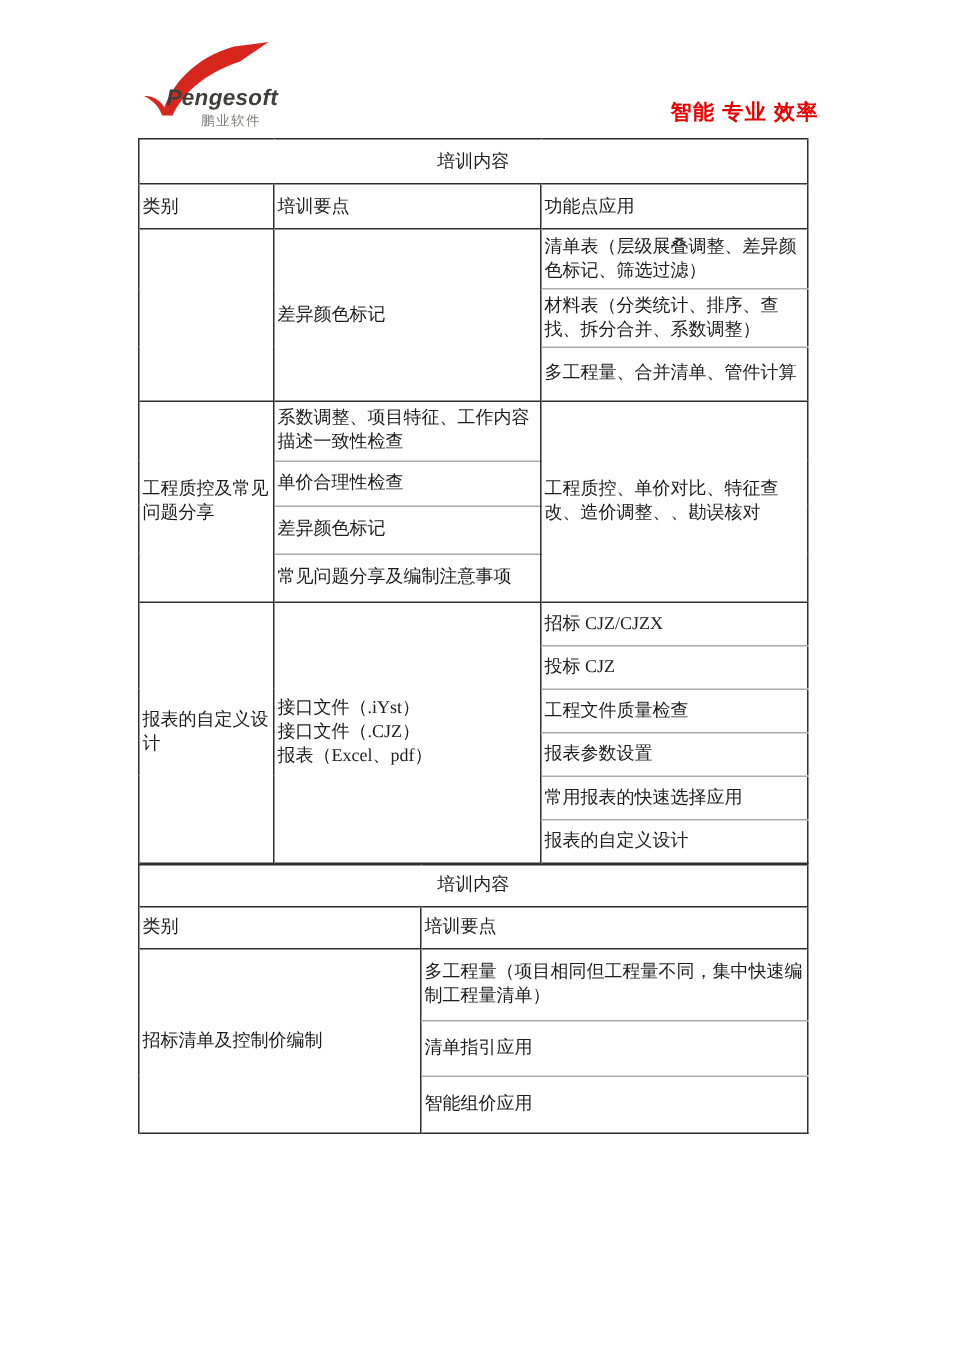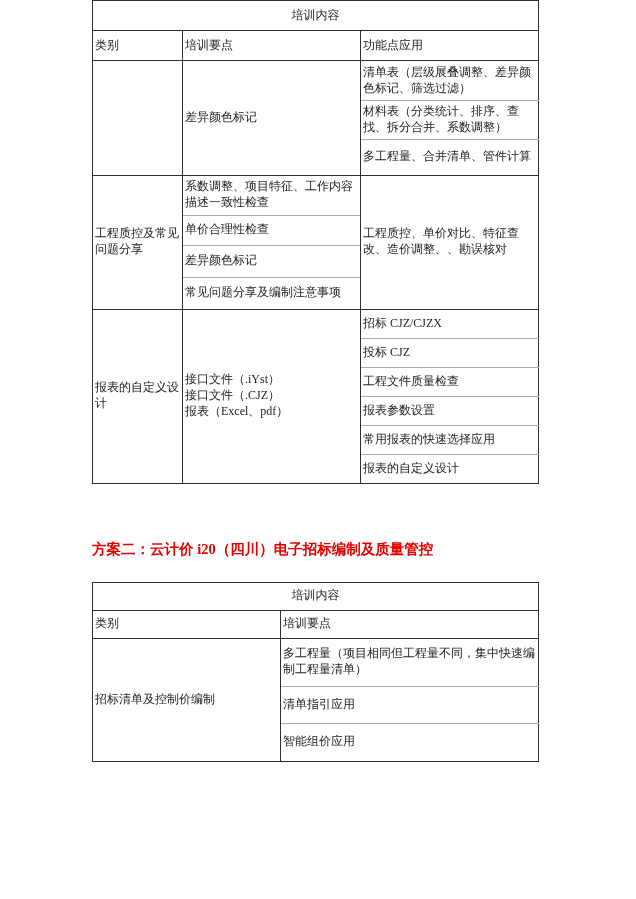--- a/index.html
+++ b/index.html
@@ -67,20 +67,33 @@
     color: #e60000;
   }
   .t2-wrap { }
 </style>
 </head>
 <body>
 
 <div class="page">
   <div class="content">
 
+    <div class="header">
+      <div class="logo">
+        <span>
+          <svg width="86" height="50" viewBox="0 0 86 50">
+            <path d="M14,49 C19,28 37,10 62,3 L85,0 L66,13 C45,20 29,32 21,49 Z" fill="#d7261d"></path>
+            <path d="M14,49 C12,43 8,39 2,36 C8,35.5 13,39 16,44 Z" fill="#d7261d"></path>
+          </svg>
+        </span>
+        <span class="logo-name">Pengesoft</span>
+        <span class="logo-sub">鹏业软件</span>
+      </div>
+      <div class="slogan">智能 专业 效率</div>
+    </div>
 
     <table>
       <colgroup>
           <col style="width:90px">
           <col style="width:178px">
           <col style="width:178px">
         </colgroup>
       <tbody>
         <tr style="height:30px">
           <td colspan="3" class="title-cell">培训内容</td>
@@ -138,21 +151,20 @@
         </tr>
         <tr style="height:29px">
           <td class="light">常用报表的快速选择应用</td>
         </tr>
         <tr style="height:29px">
           <td class="light">报表的自定义设计</td>
         </tr>
       </tbody>
     </table>
 
-    <div class="scheme-heading">方案二：云计价 i20（四川）电子招标编制及质量管控</div>
 
     <table class="t2-wrap">
       <colgroup>
           <col style="width:188px">
           <col style="width:258px">
         </colgroup>
       <tbody>
         <tr style="height:28px">
           <td colspan="2" class="title-cell">培训内容</td>
         </tr>

